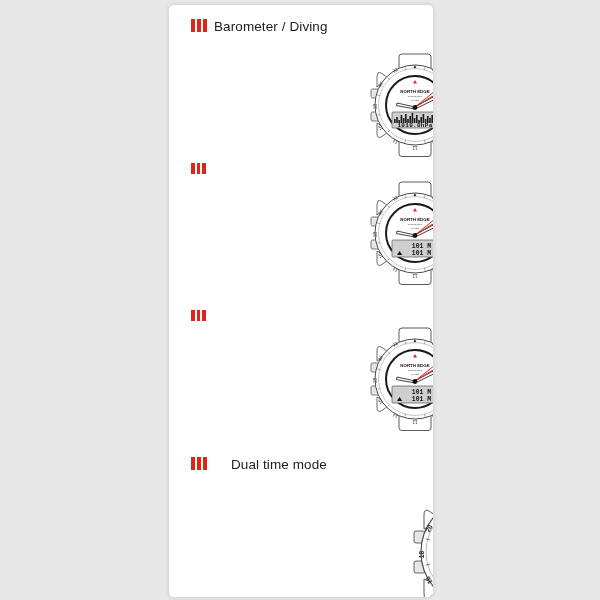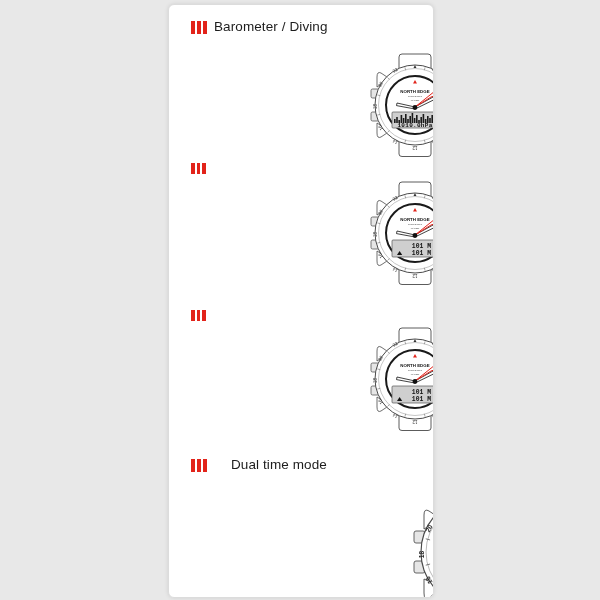--- a/index.html
+++ b/index.html
@@ -14,21 +14,21 @@
     left:168px;top:4px;
     width:264px;height:592px;
     background:#ffffff;
     border:1px solid #dcdcdc;
     border-radius:6px;
     box-shadow:0 0 4px rgba(0,0,0,0.10);
     overflow:hidden;
   }
   
   .heading{
-    display:flex;align-items:flex-end;
+    display:flex;align-items:flex-start;
     gap:7px;
   }
   .bars{display:flex;gap:2px;}
   .bars i{display:block;width:4px;height:13px;background:#e2231a;}
   .heading .htext{
     font-size:13.5px;color:#1d1d1d;letter-spacing:0.1px;
   }
   .heading.small .bars i{height:11px;width:3.5px;}
 
   .h1{position:absolute;left:22px;top:14px;}

